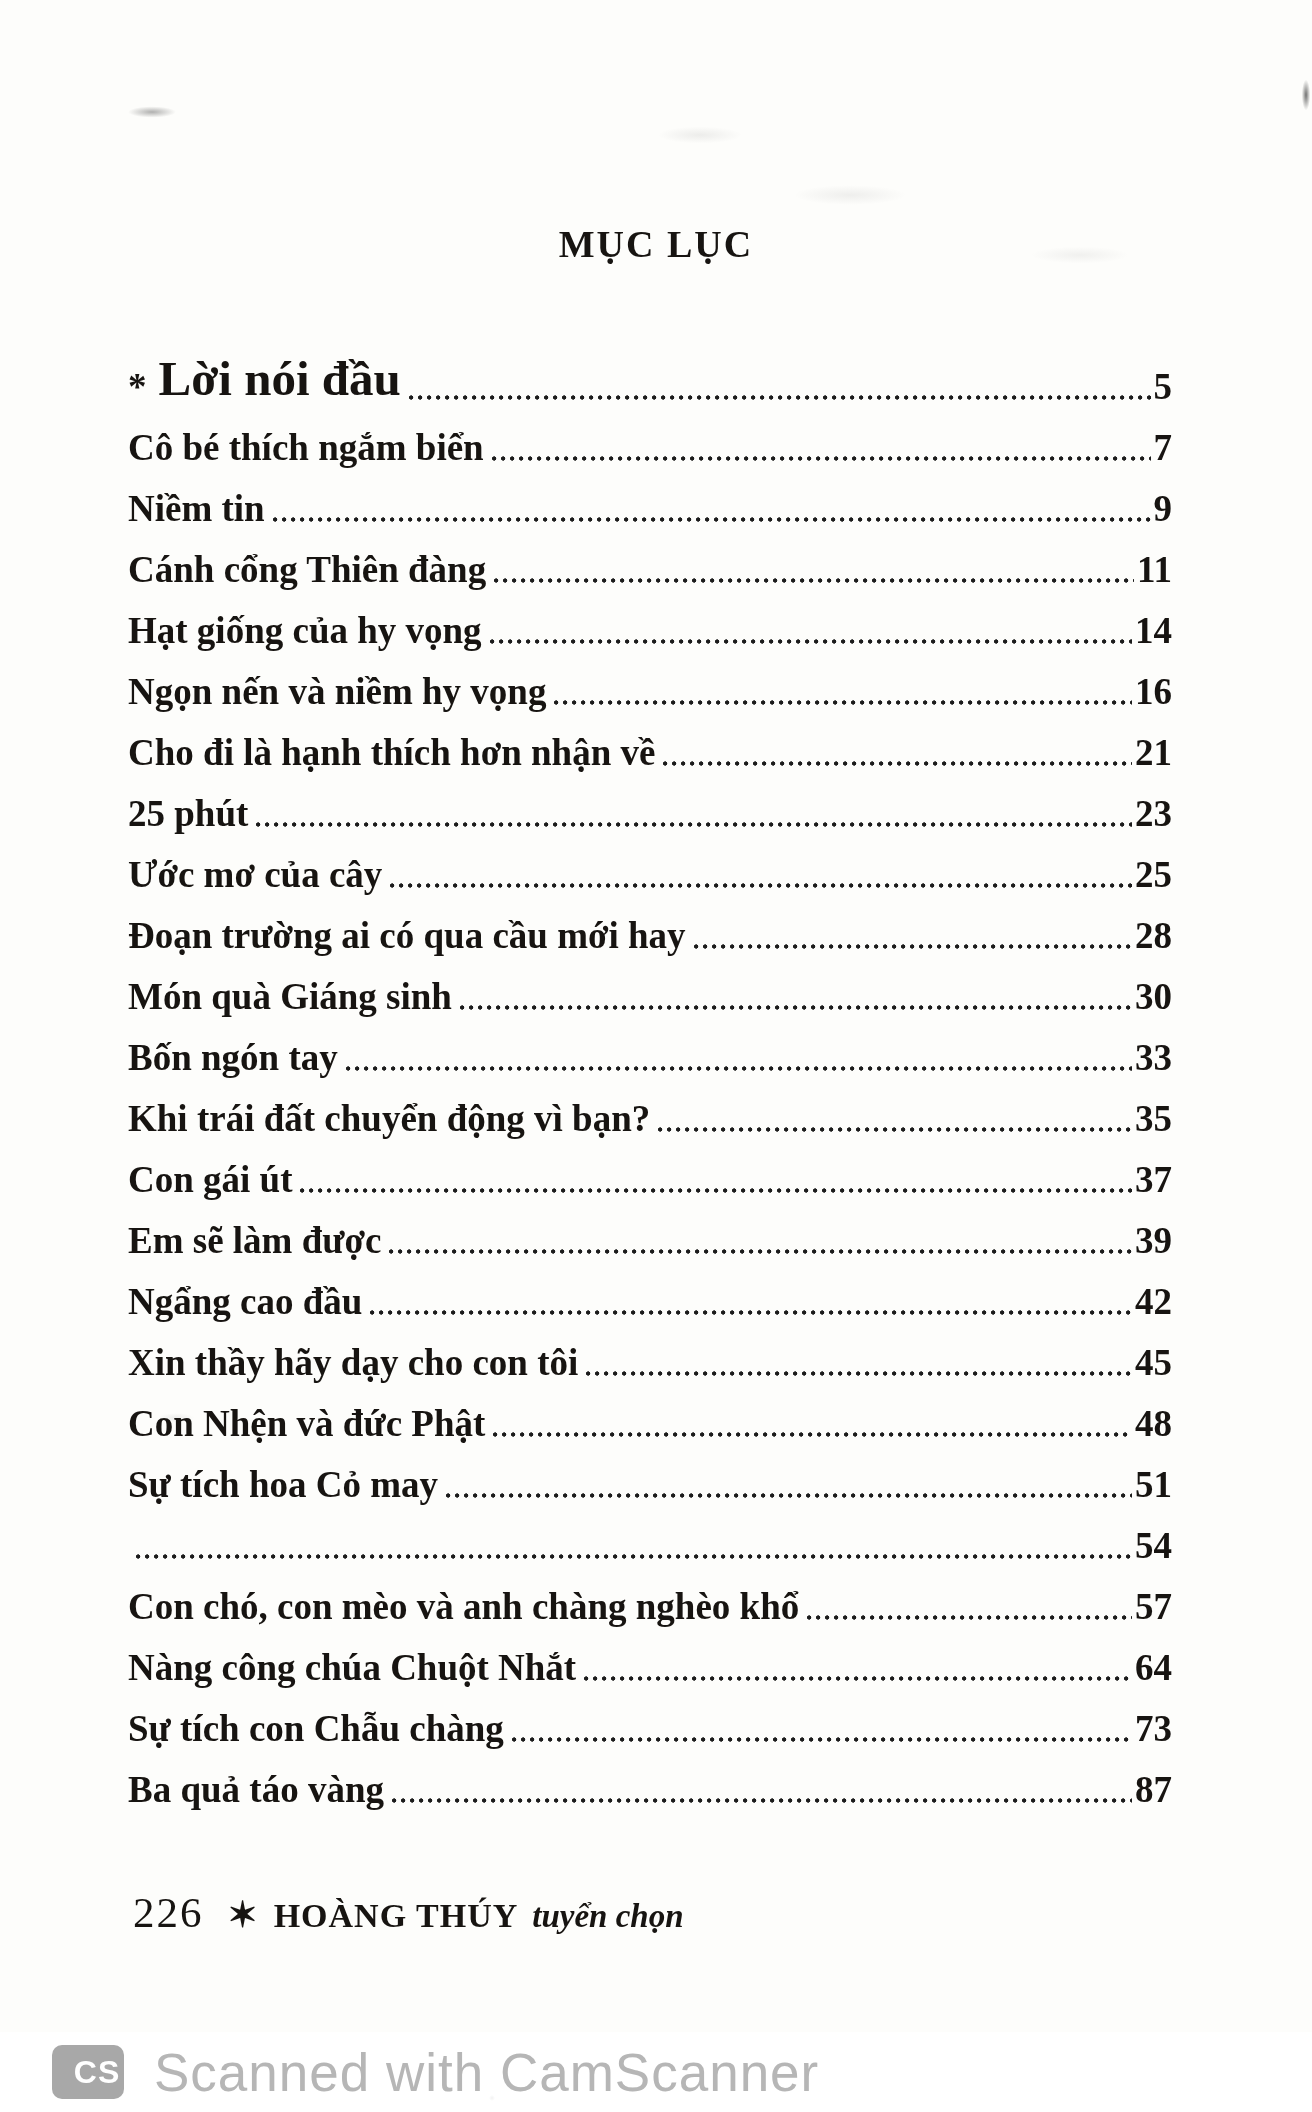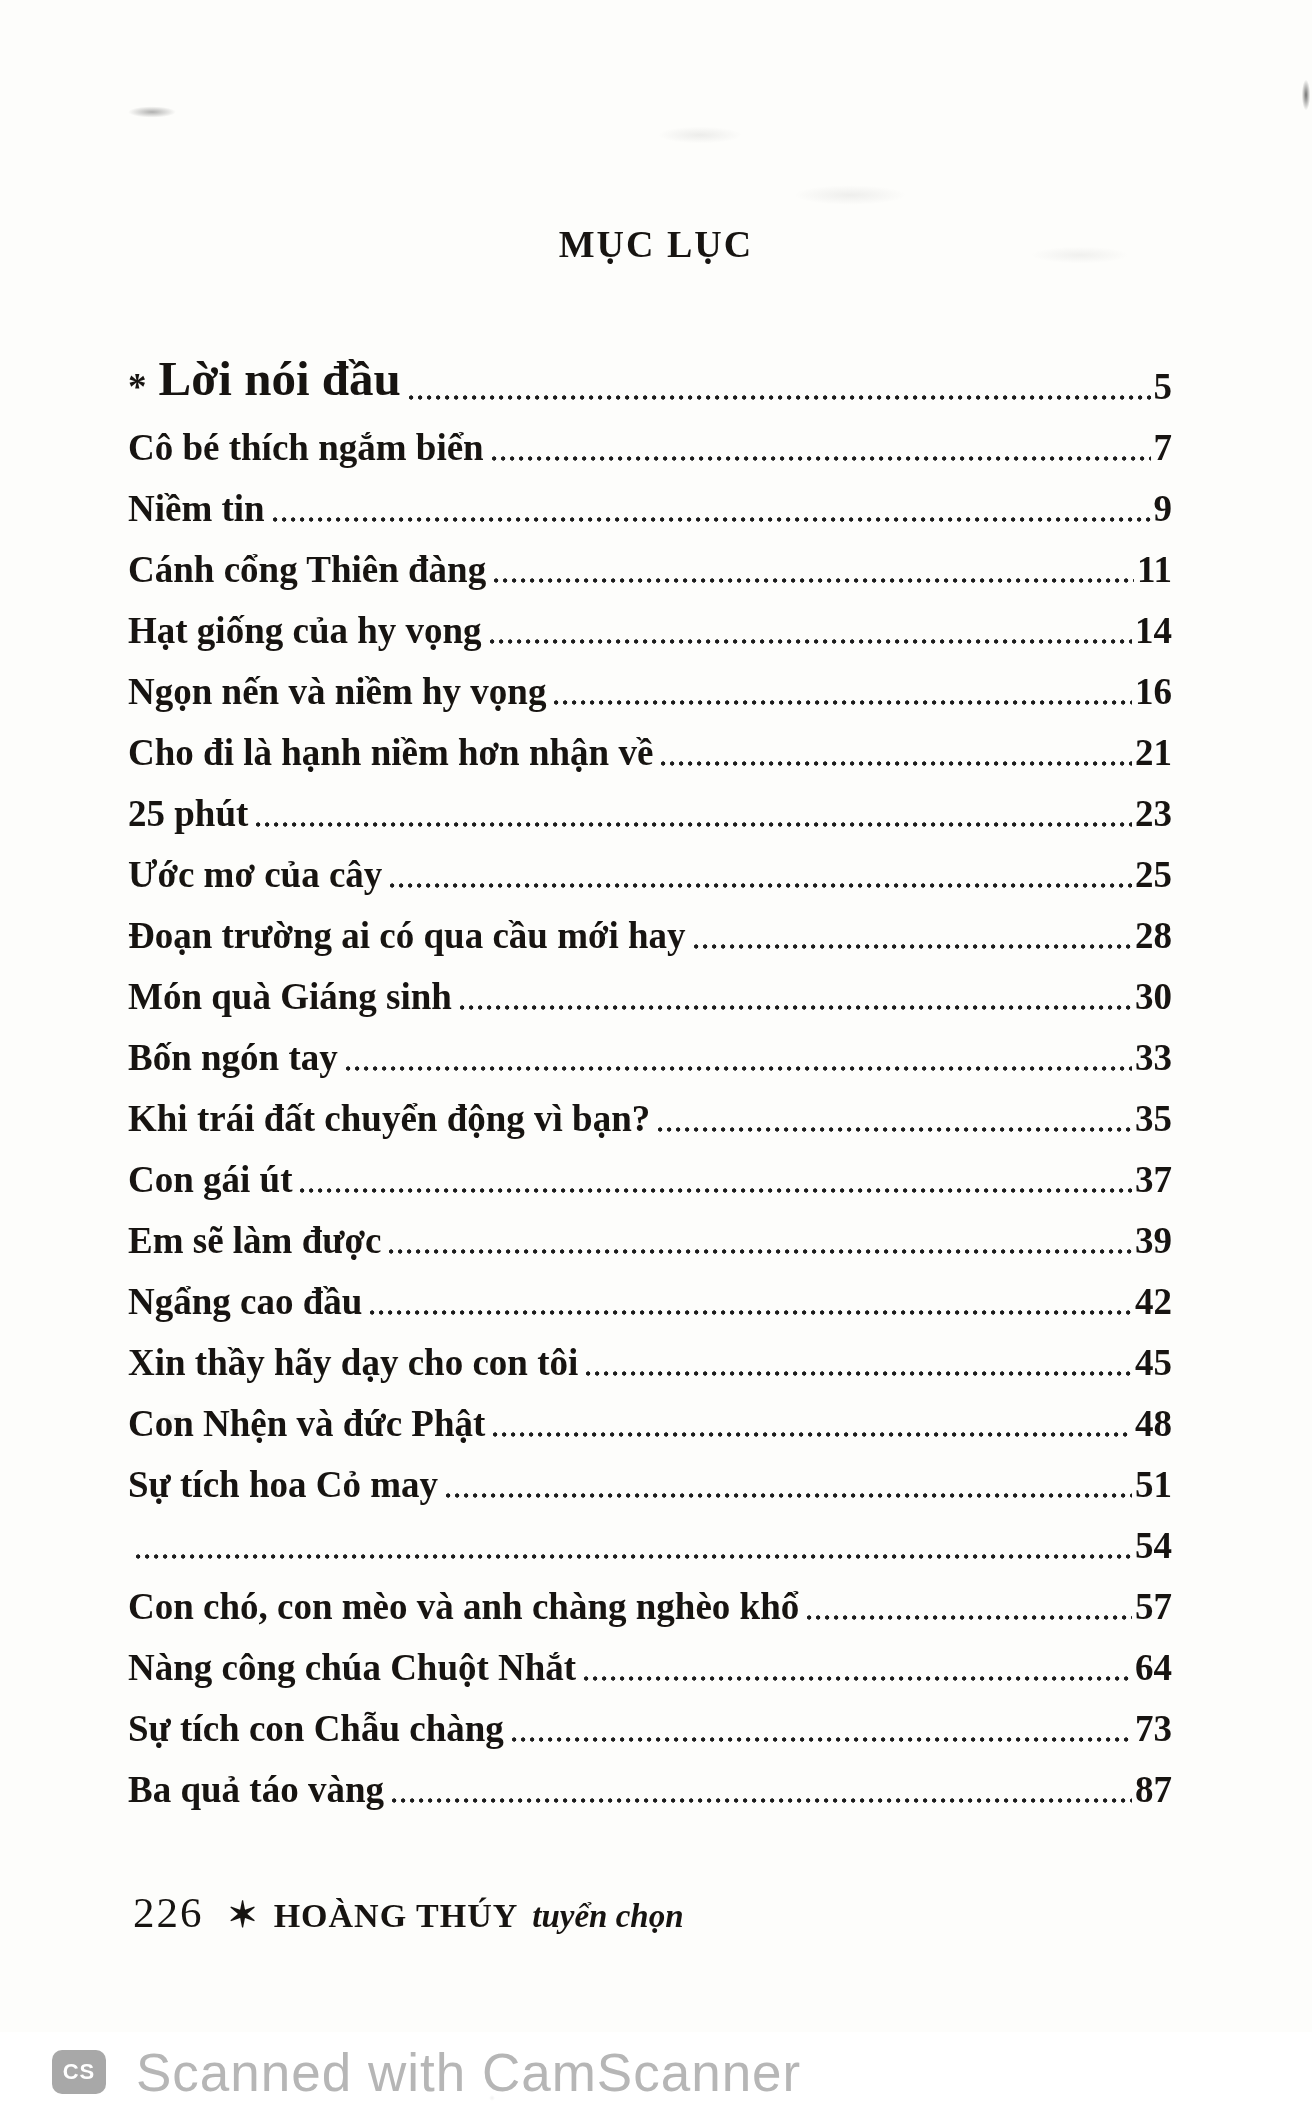--- a/index.html
+++ b/index.html
@@ -90,31 +90,32 @@
     position: absolute;
     left: 0; right: 0; bottom: 0;
     height: 80px;
     display: flex;
     align-items: center;
     padding-left: 52px;
     background: rgba(255,255,255,0.93);
     font-family: "Liberation Sans", "DejaVu Sans", sans-serif;
   }
   .cs-logo {
-    width: 54px; height: 44px;
+    width: 54px; height: 54px;
     border-radius: 10px;
     background: #a8a8a8;
     color: #ffffff;
     font-weight: 700;
-    font-size: 22px;
+    font-size: 32px;
     display: flex;
     align-items: center;
     justify-content: center;
     letter-spacing: 1px;
     flex: 0 0 auto;
+    padding-left: 18px;
   }
   .cs-text {
     margin-left: 30px;
     font-size: 53px;
     color: #b6b6b6;
     letter-spacing: 1px;
     white-space: nowrap;
   }
 </style>
 </head>
@@ -150,21 +151,21 @@
         <span class="toc-label">Hạt giống của hy vọng</span>
         <span class="toc-leader"></span>
         <span class="toc-page">14</span>
       </div>
       <div class="toc-row">
         <span class="toc-label">Ngọn nến và niềm hy vọng</span>
         <span class="toc-leader"></span>
         <span class="toc-page">16</span>
       </div>
       <div class="toc-row">
-        <span class="toc-label">Cho đi là hạnh niềm hơn nhận về</span>
+        <span class="toc-label">Cho đi là hạnh thích hơn nhận về</span>
         <span class="toc-leader"></span>
         <span class="toc-page">21</span>
       </div>
       <div class="toc-row">
         <span class="toc-label">25 phút</span>
         <span class="toc-leader"></span>
         <span class="toc-page">23</span>
       </div>
       <div class="toc-row">
         <span class="toc-label">Ước mơ của cây</span>

